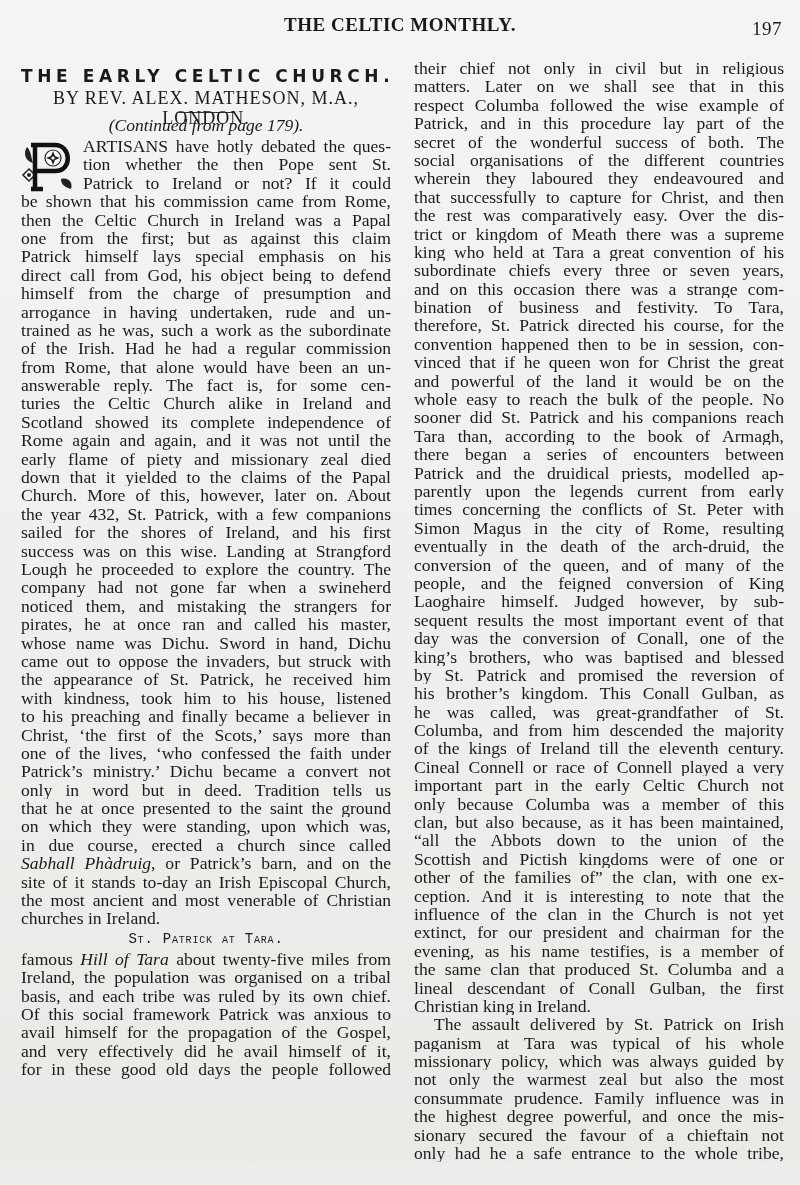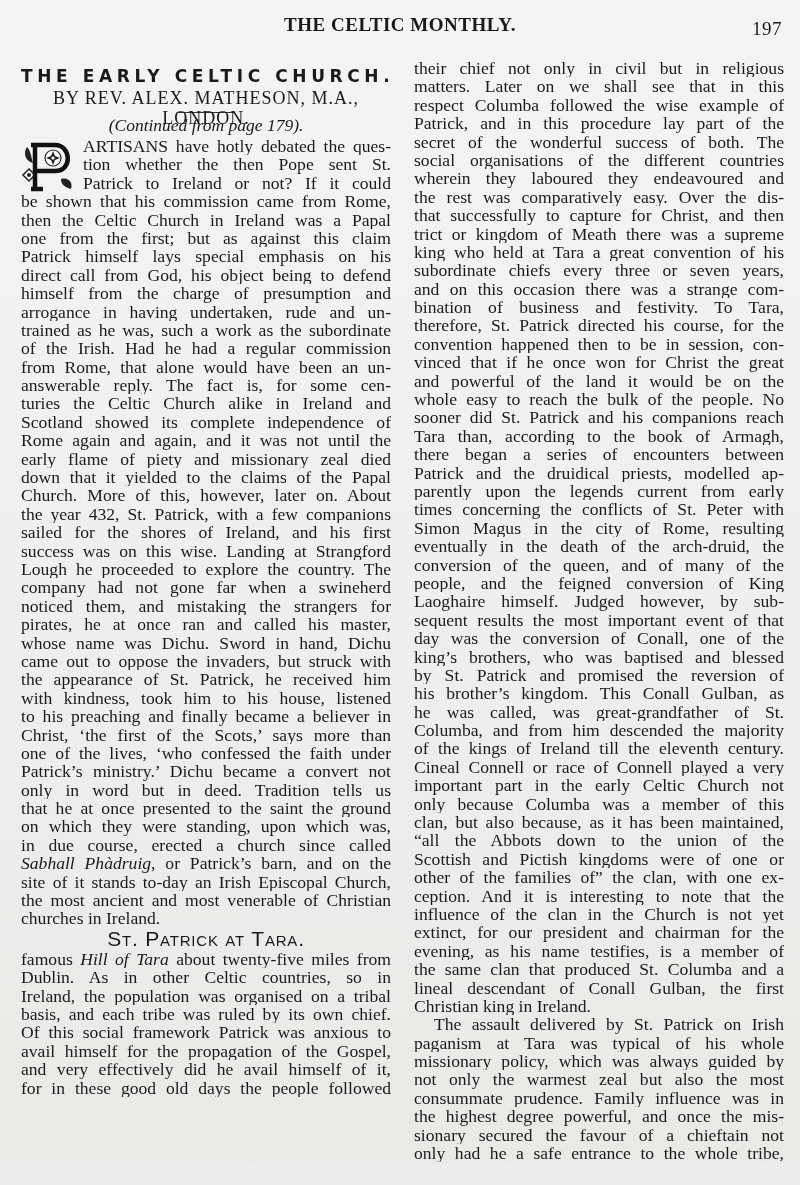--- a/index.html
+++ b/index.html
@@ -37,21 +37,21 @@
       font-family: "Liberation Serif", serif; font-style: italic; font-size: 17.5px;
       text-align: center; height: 24px; line-height: 24px; margin: 0;
     }
     .line {
       font-family: "Liberation Serif", serif; font-size: 17.6px; height: 18.4px; line-height: 18.4px;
       white-space: nowrap; text-align: justify; text-align-last: justify; overflow: hidden;
     }
     .line.last { text-align-last: left; }
     .line.indent { padding-left: 20px; }
     .section-heading {
-      font-family: Liberation Sans, sans-serif; font-size: 21px; text-align: center;
+      font-family: Liberation Mono, monospace; font-size: 14px; text-align: center;
       height: 22px; line-height: 22px; font-variant: small-caps; letter-spacing: 0.8px;
     }
     .drop-wrap { position: relative; }
     .drop-cap {
       position: absolute; left: 0; top: 2px; width: 56px; height: 56px;
     }
     .first-line { padding-left: 62px; }
     i { font-style: italic; }
   </style>
 </head>
@@ -135,49 +135,48 @@
         <div class="line">the most ancient and most venerable of Christian</div>
         <div class="line last">churches in Ireland.</div>
       </div>
 
     <div class="section-heading">St. Patrick at Tara.</div>
 
 
     <div class="line"><span>famous </span><i>Hill of Tara</i><span> about twenty-five miles from</span></div>
 
     <div id="left-section-b">
-        <div class="line">Dublin.  As in other Celtic countries, so in</div>
         <div class="line">Ireland, the population was organised on a tribal</div>
         <div class="line">basis, and each tribe was ruled by its own chief.</div>
         <div class="line">Of this social framework Patrick was anxious to</div>
         <div class="line">avail himself for the propagation of the Gospel,</div>
         <div class="line">and very effectively did he avail himself of it,</div>
         <div class="line">for in these good old days the people followed</div>
       </div>
   </div>
 
   <div class="col col-right">
     <div id="right-a">
         <div class="line">their chief not only in civil but in religious</div>
         <div class="line">matters.  Later on we shall see that in this</div>
         <div class="line">respect Columba followed the wise example of</div>
         <div class="line">Patrick, and in this procedure lay part of the</div>
         <div class="line">secret of the wonderful success of both.  The</div>
         <div class="line">social organisations of the different countries</div>
         <div class="line">wherein they laboured they endeavoured and</div>
+        <div class="line">that successfully to capture for Christ, and then</div>
         <div class="line">the rest was comparatively easy.  Over the dis-</div>
-        <div class="line">that successfully to capture for Christ, and then</div>
         <div class="line">trict or kingdom of Meath there was a supreme</div>
         <div class="line">king who held at Tara a great convention of his</div>
         <div class="line">subordinate chiefs every three or seven years,</div>
         <div class="line">and on this occasion there was a strange com-</div>
         <div class="line">bination of business and festivity.  To Tara,</div>
         <div class="line">therefore, St. Patrick directed his course, for the</div>
         <div class="line">convention happened then to be in session, con-</div>
-        <div class="line">vinced that if he once won for Christ the great</div>
+        <div class="line">vinced that if he queen won for Christ the great</div>
         <div class="line">and powerful of the land it would be on the</div>
         <div class="line">whole easy to reach the bulk of the people.  No</div>
         <div class="line">sooner did St. Patrick and his companions reach</div>
         <div class="line">Tara than, according to the book of Armagh,</div>
         <div class="line">there began a series of encounters between</div>
         <div class="line">Patrick and the druidical priests, modelled ap-</div>
         <div class="line">parently upon the legends current from early</div>
         <div class="line">times concerning the conflicts of St. Peter with</div>
         <div class="line">Simon Magus in the city of Rome, resulting</div>
         <div class="line">eventually in the death of the arch-druid, the</div>

